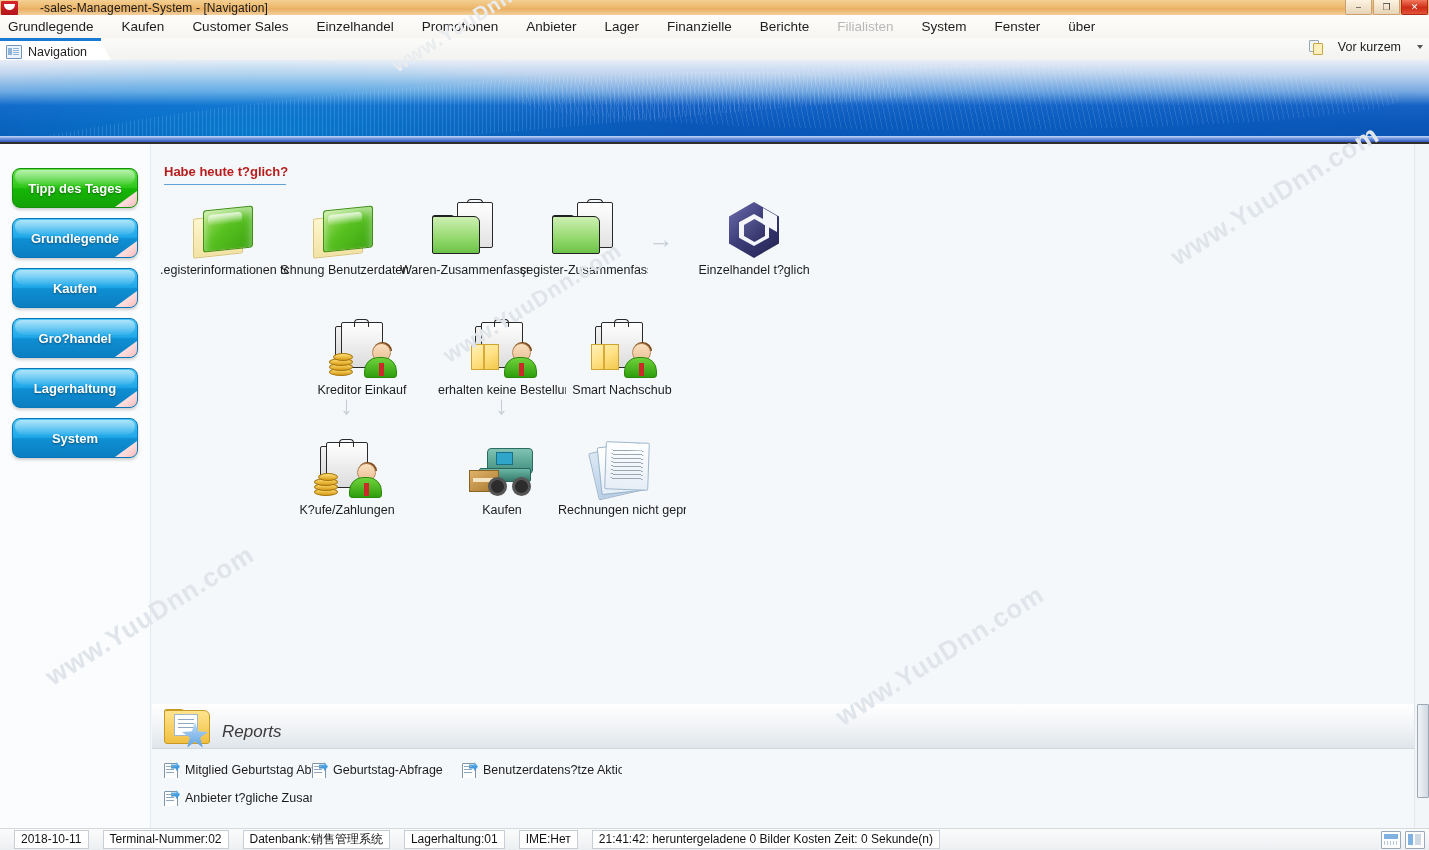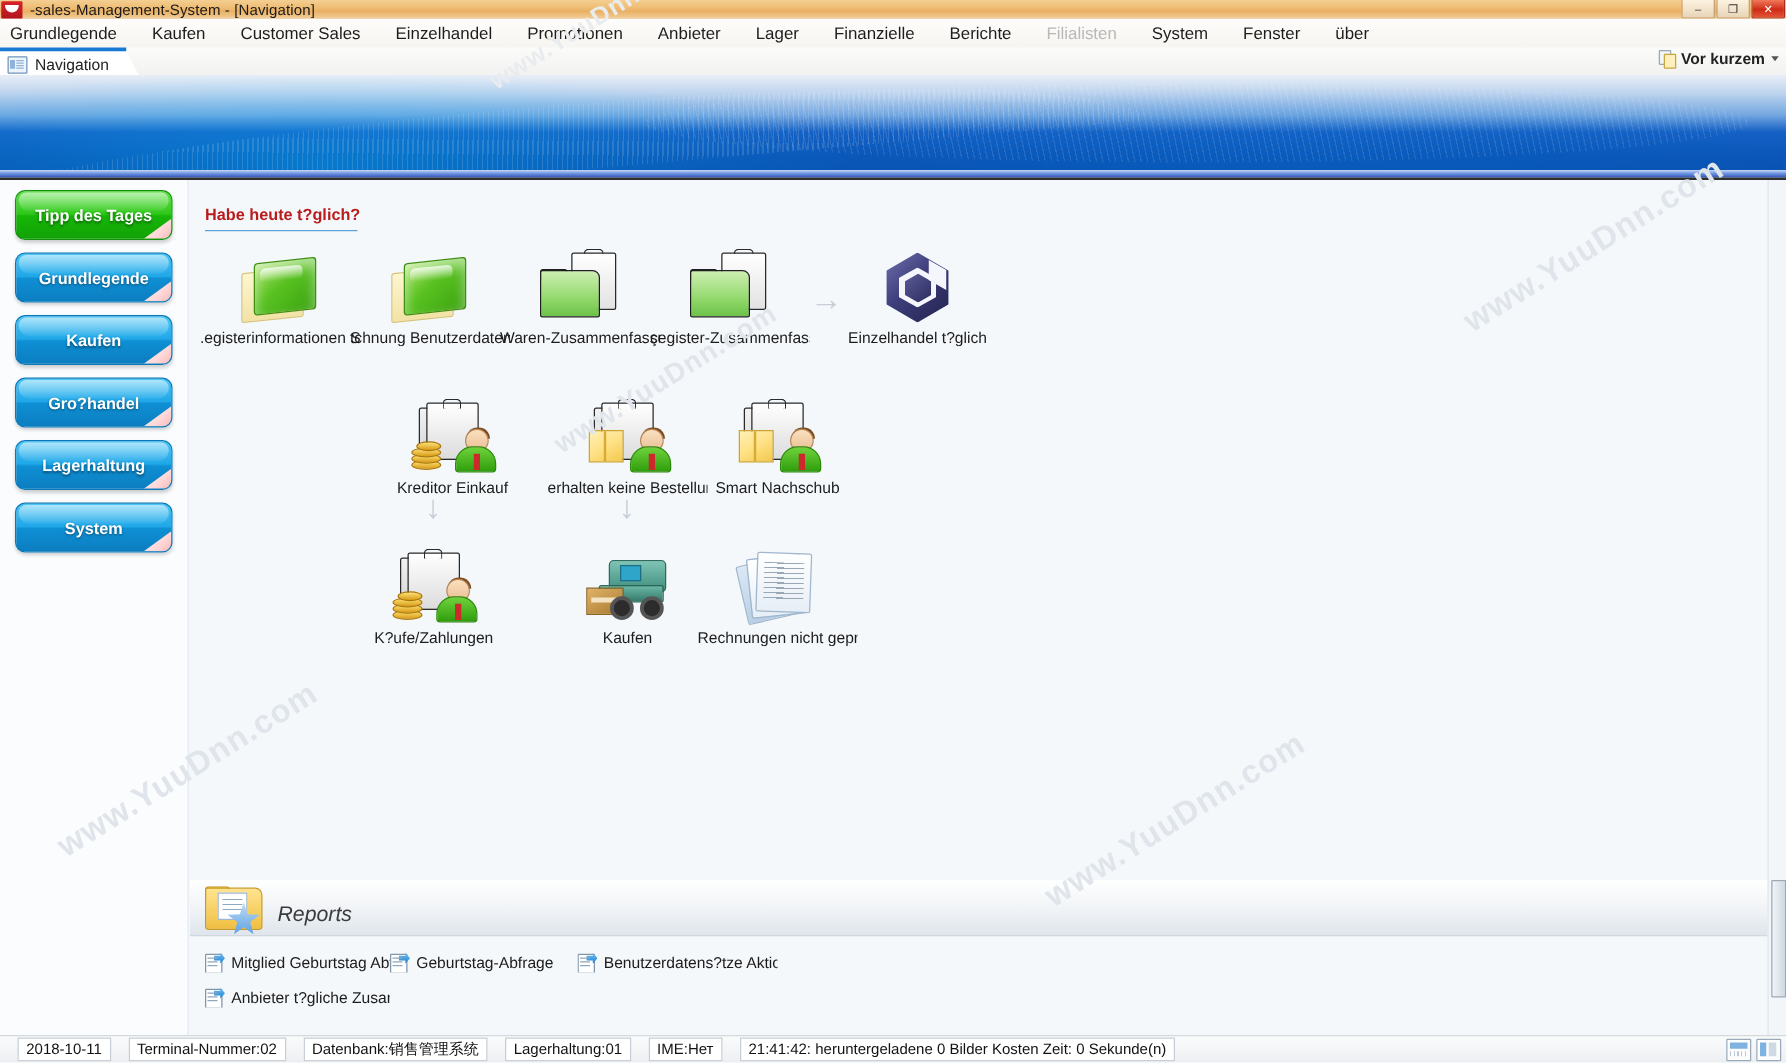--- a/index.html
+++ b/index.html
@@ -21,21 +21,21 @@
   #app-icon{
     width:17px;height:14px;margin-left:1px;flex:0 0 auto;
     background:linear-gradient(180deg,#d8232a 0%,#b2151c 100%);
     position:relative;border-radius:1px;
   }
   #app-icon:after{
     content:"";position:absolute;left:3px;top:3px;width:11px;height:6px;
     background:#fff;border-radius:0 0 6px 6px;
   }
   #title-text{
-    margin-left:6px;font-size:12px;line-height:12px;color:#1a1a1a;
+    margin-left:22px;font-size:12px;line-height:12px;color:#1a1a1a;
     white-space:nowrap;letter-spacing:.1px;
   }
   #win-buttons{position:absolute;right:1px;top:0;display:flex;height:14px;}
   .win-btn{
     width:25px;height:14px;margin-left:1px;
     border:1px solid #c9a172;border-top:none;
     display:flex;align-items:center;justify-content:center;
     font-size:9px;color:#333;
     background:linear-gradient(180deg,#fdf3e2 0%,#e7d4b6 100%);
     border-radius:0 0 2px 2px;
@@ -82,22 +82,22 @@
   .tab-doc-icon:before{
     content:"";position:absolute;left:1px;top:2px;width:4px;height:7px;
     background:#8fb3d9;
   }
   .tab-doc-icon:after{
     content:"";position:absolute;left:6px;top:2px;width:6px;height:1px;
     box-shadow:0 0 0 0 #8fb3d9,0 2px 0 0 #8fb3d9,0 4px 0 0 #8fb3d9,0 6px 0 0 #8fb3d9;
     background:#8fb3d9;
   }
   #recent-btn{
-    position:absolute;right:6px;top:2px;display:flex;align-items:center;gap:5px;
-    font-size:12.5px;color:#222;cursor:default;font-weight:bold;
+    position:absolute;right:6px;top:2px;display:flex;align-items:center;gap:16px;
+    font-size:12.5px;color:#222;cursor:default;
   }
   .copy-icon{
     width:13px;height:14px;position:relative;flex:0 0 auto;
   }
   .copy-icon:before{
     content:"";position:absolute;left:0;top:0;width:8px;height:10px;
     border:1px solid #9aa7b5;background:#f2f5f8;border-radius:1px;
   }
   .copy-icon:after{
     content:"";position:absolute;left:4px;top:3px;width:8px;height:10px;
@@ -151,21 +151,21 @@
   .side-btn{
     position:relative;width:124px;height:38px;margin:10px auto 0 12px;
     border-radius:8px;cursor:pointer;
     display:flex;align-items:center;justify-content:center;
     color:#fff;font-weight:bold;font-size:13px;
     text-shadow:0 1px 2px rgba(0,0,0,.45);
     box-shadow:0 2px 3px rgba(0,0,0,.18);
     background:linear-gradient(180deg,#4ec6f5 0%,#1fa7e8 48%,#0f8fd4 52%,#0b7ec0 100%);
     border:1px solid #0a78b8;
   }
-  .side-btn:first-child{margin-top:8px;}
+  .side-btn:first-child{margin-top:24px;}
   .side-btn.green{
     background:linear-gradient(180deg,#63e24b 0%,#2fc71a 48%,#17b607 52%,#12a206 100%);
     border-color:#14920a;
   }
   .side-btn:after{
     content:"";position:absolute;right:0;bottom:0;width:22px;height:16px;
     background:linear-gradient(135deg,rgba(255,255,255,.9) 0%,#ffd9d9 60%,#f6b9b9 100%);
     clip-path:polygon(100% 0,100% 100%,0 100%);
     border-radius:0 0 7px 0;
   }
@@ -578,21 +578,21 @@
         <div class="ic-openfolder">
             <i class="clip"></i>
             <i class="paper"></i>
             <i class="tab"></i>
             <i class="fold"></i>
           </div>
       </div>
       <div class="cap">çegister-Zusammenfassun</div>
     </div>
 
-    <div class="icon-cell" style="left:520px;top:52px;">
+    <div class="icon-cell" style="left:540px;top:52px;">
       <div class="art">
         <div class="ic-hex">
             <i class="hx"></i>
             <i class="hx-in"></i>
             <i class="hx-core"></i>
             <i class="hx-cut"></i>
           </div>
       </div>
       <div class="cap">Einzelhandel t?glich</div>
     </div>

